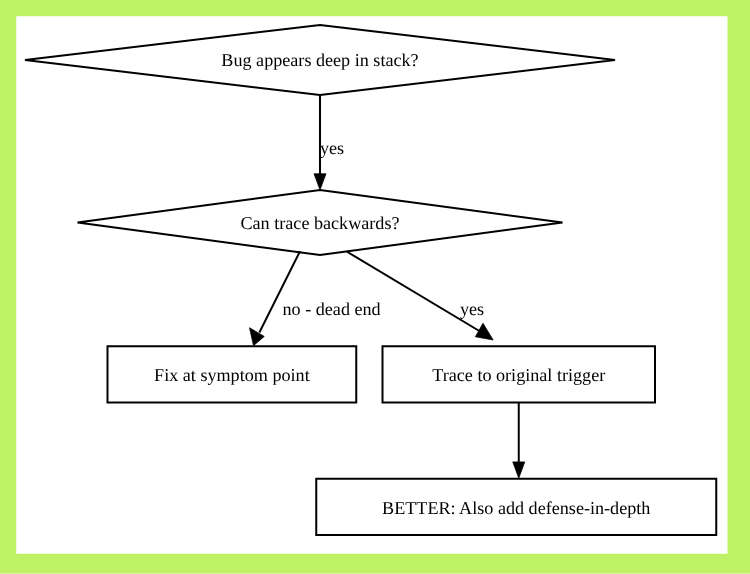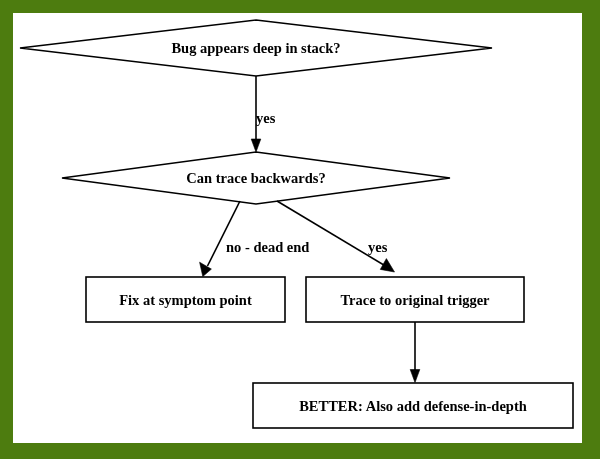--- a/index.html
+++ b/index.html
@@ -4,24 +4,23 @@
 <style>
   html, body {
     margin: 0;
     padding: 0;
     background: #f8f8f8;
   }
   #page {
     position: relative;
     width: 600px;
     height: 459px;
-    background: #4d7c0f;
+    background: #bef264;
     font-family: "Liberation Serif", "DejaVu Serif", serif;
     overflow: hidden;
-    font-weight: bold;
   }
   #canvas {
     position: absolute;
     left: 13px;
     top: 13px;
     width: 569px;
     height: 430px;
     background: #ffffff;
   }
   #flow-svg {

